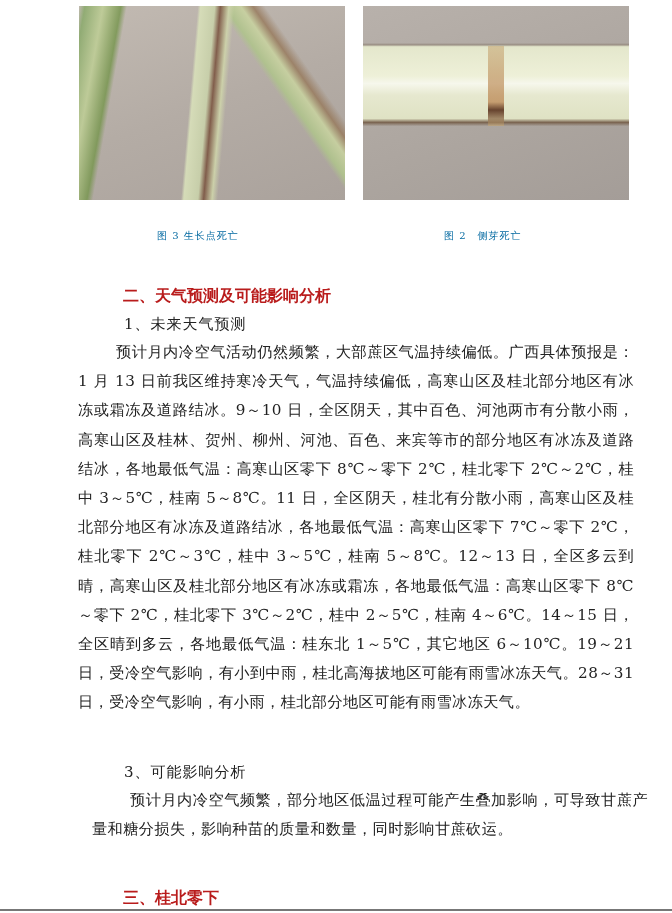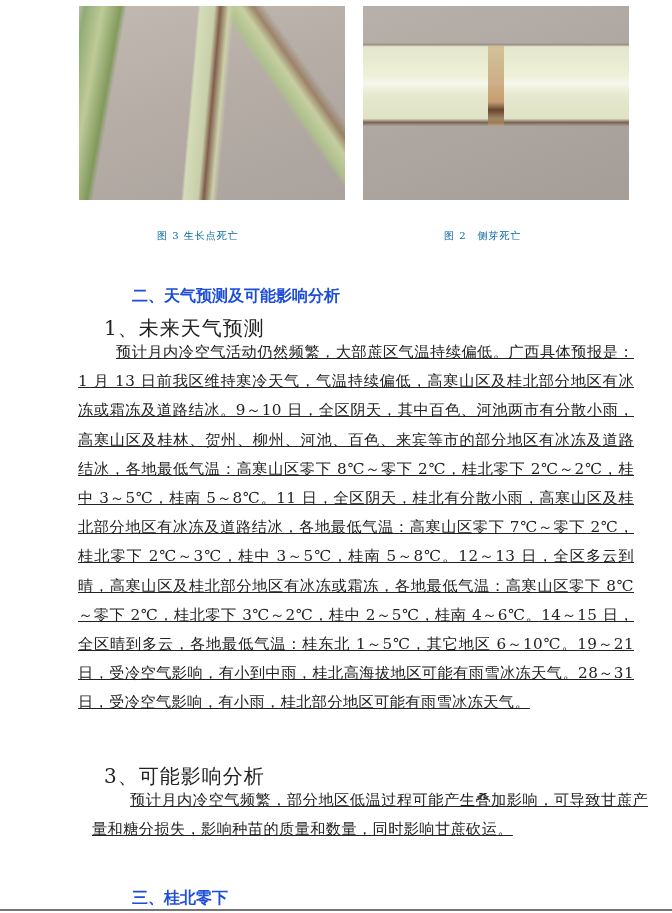--- a/index.html
+++ b/index.html
@@ -26,29 +26,29 @@
   #fig4 .node {
     position: absolute; left: 125px; top: 40px; width: 16px; height: 80px;
     background: linear-gradient(180deg, rgba(200,170,120,0.6), rgba(190,140,90,0.8) 70%, rgba(90,50,30,0.9) 80%, rgba(200,170,120,0.6));
   }
   .caption {
     position: absolute; top: 229px; font-size: 10px; letter-spacing: 1px; color: #0369a1;
   }
   #cap3 { left: 157px; }
   #cap4 { left: 444px; }
   .h1 {
-    position: absolute; left: 132px; font-family: Liberation Sans, sans-serif;
-    font-weight: bold; font-size: 16px; color: #1d4ed8;
+    position: absolute; left: 123px; font-family: Liberation Sans, sans-serif;
+    font-weight: bold; font-size: 16px; color: #b91c1c;
   }
   .h2 {
-    position: absolute; left: 104px; font-size: 20px; color: #222; letter-spacing: 1px;
+    position: absolute; left: 124px; font-size: 15px; color: #222; letter-spacing: 1px;
   }
   .para {
     position: absolute; left: 78px; width: 556px; font-size: 15.2px; line-height: 29.2px;
-    text-align: justify; text-indent: 38px; color: #222; letter-spacing: 0.4px; margin: 0; text-decoration: underline;
+    text-align: justify; text-indent: 38px; color: #222; letter-spacing: 0.4px; margin: 0;
   }
   .rule {
     position: absolute; left: 0; top: 909px; width: 672px; height: 2px; background: #777;
   }
 </style>
 </head>
 <body>
 
 <div class="fig" id="fig3"></div>
 <div class="fig" id="fig4">

